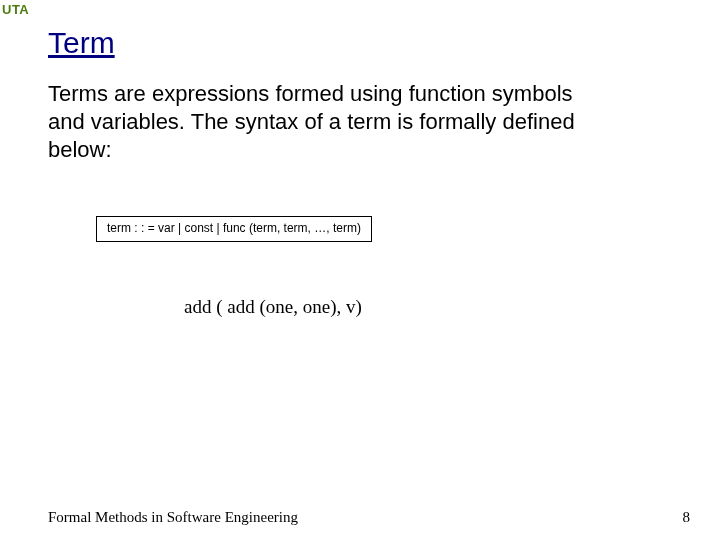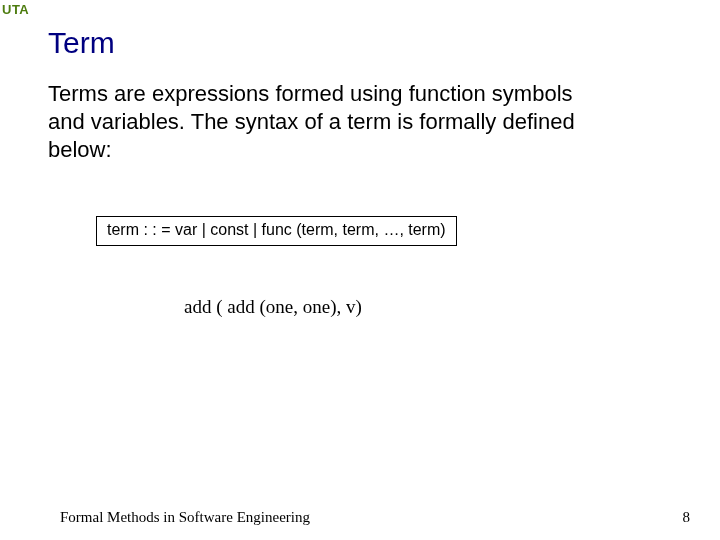--- a/index.html
+++ b/index.html
@@ -23,51 +23,52 @@
     letter-spacing: 0.5px;
     color: #4d7c0f;
   }
   .title {
     position: absolute;
     top: 26px;
     left: 48px;
     font-size: 30px;
     color: #000080;
     font-weight: 500;
+    text-decoration: underline;
     font-family: "Trebuchet MS", Verdana, sans-serif;
   }
   .body-text {
     position: absolute;
     top: 80px;
     left: 48px;
     width: 560px;
     font-size: 22px;
     line-height: 1.28;
     font-family: "Trebuchet MS", Verdana, sans-serif;
   }
   .grammar-box {
     position: absolute;
     top: 216px;
     left: 96px;
     border: 1px solid #000;
     padding: 4px 10px 6px 10px;
-    font-size: 16px;
+    font-size: 12px;
     font-family: "Trebuchet MS", Verdana, sans-serif;
   }
   .example {
     position: absolute;
     top: 296px;
     left: 184px;
     font-size: 19px;
     font-family: Liberation Serif, serif;
   }
   .footer-left {
     position: absolute;
     bottom: 14px;
-    left: 60px;
+    left: 48px;
     font-family: "Times New Roman", Times, serif;
     font-size: 15px;
   }
   .footer-right {
     position: absolute;
     bottom: 14px;
     right: 30px;
     font-family: "Times New Roman", Times, serif;
     font-size: 15px;
   }

